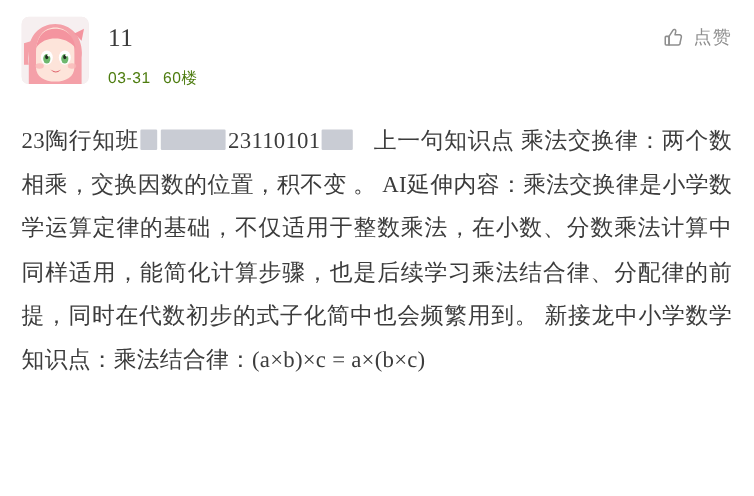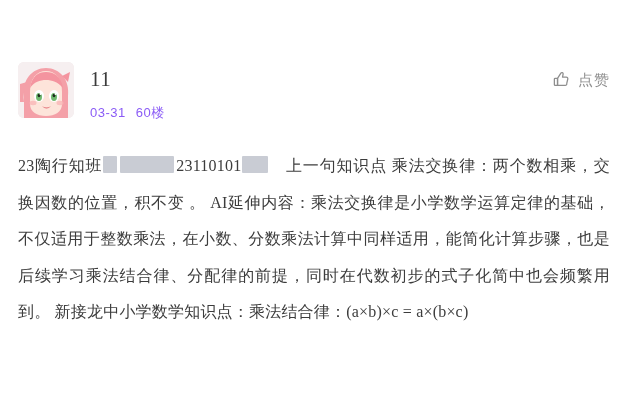--- a/index.html
+++ b/index.html
@@ -19,21 +19,20 @@
     height: 413px;
     box-sizing: border-box;
     padding: 14px 18px 0 18px;
     background: #ffffff;
   }
   .post-header {
     display: flex;
     align-items: flex-start;
     position: relative;
     height: 70px;
-    margin-top: 48px;
   }
   .avatar {
     width: 56px;
     height: 56px;
     border-radius: 6px;
     overflow: hidden;
     flex: 0 0 auto;
     background: #f2e9ea;
     position: relative;
   }
@@ -51,21 +50,21 @@
   .username {
     font-size: 21px;
     color: #3b3b3b;
     font-family: "Liberation Serif", serif;
     line-height: 26px;
     letter-spacing: 0.5px;
   }
   .meta {
     margin-top: 12px;
     font-size: 13px;
-    color: #8b5cf6;
+    color: #4d7c0f;
     letter-spacing: 0.5px;
   }
   .meta .floor {
     margin-left: 10px;
   }
   .header-actions {
     position: absolute;
     right: 0;
     top: 8px;
     display: flex;
@@ -84,21 +83,21 @@
   .action svg {
     display: block;
   }
   .action-label {
     line-height: 1;
     letter-spacing: 1px;
   }
   .post-body {
     margin-top: 16px;
     font-family: "Liberation Serif", serif;
-    font-size: 16px;
+    font-size: 19px;
     line-height: 36.5px;
     color: #3c3c3c;
     text-align: justify;
     letter-spacing: 0.2px;
     word-break: break-all;
   }
   .redaction {
     display: inline-block;
     vertical-align: -2px;
     background: #c9ccd4;

